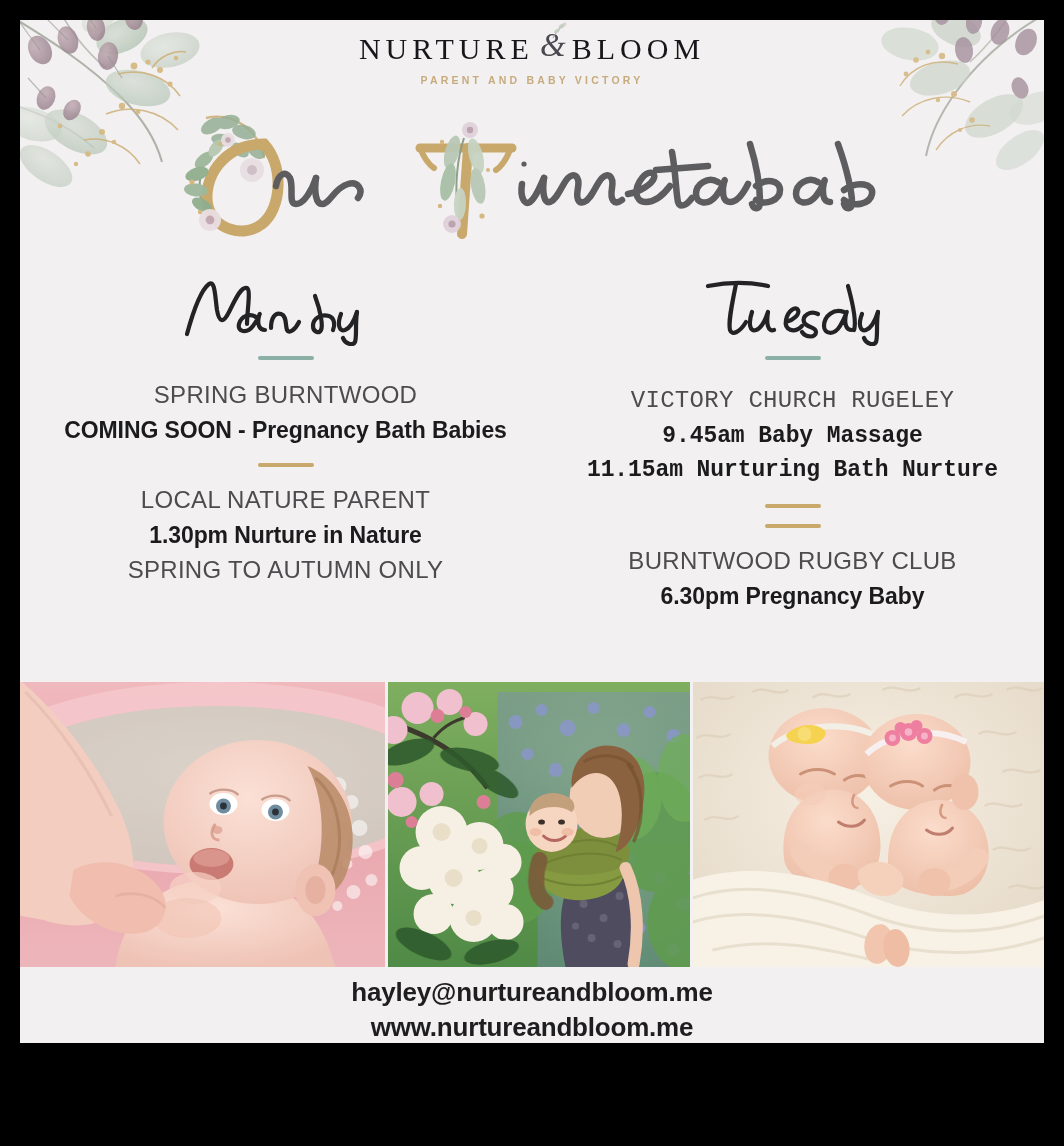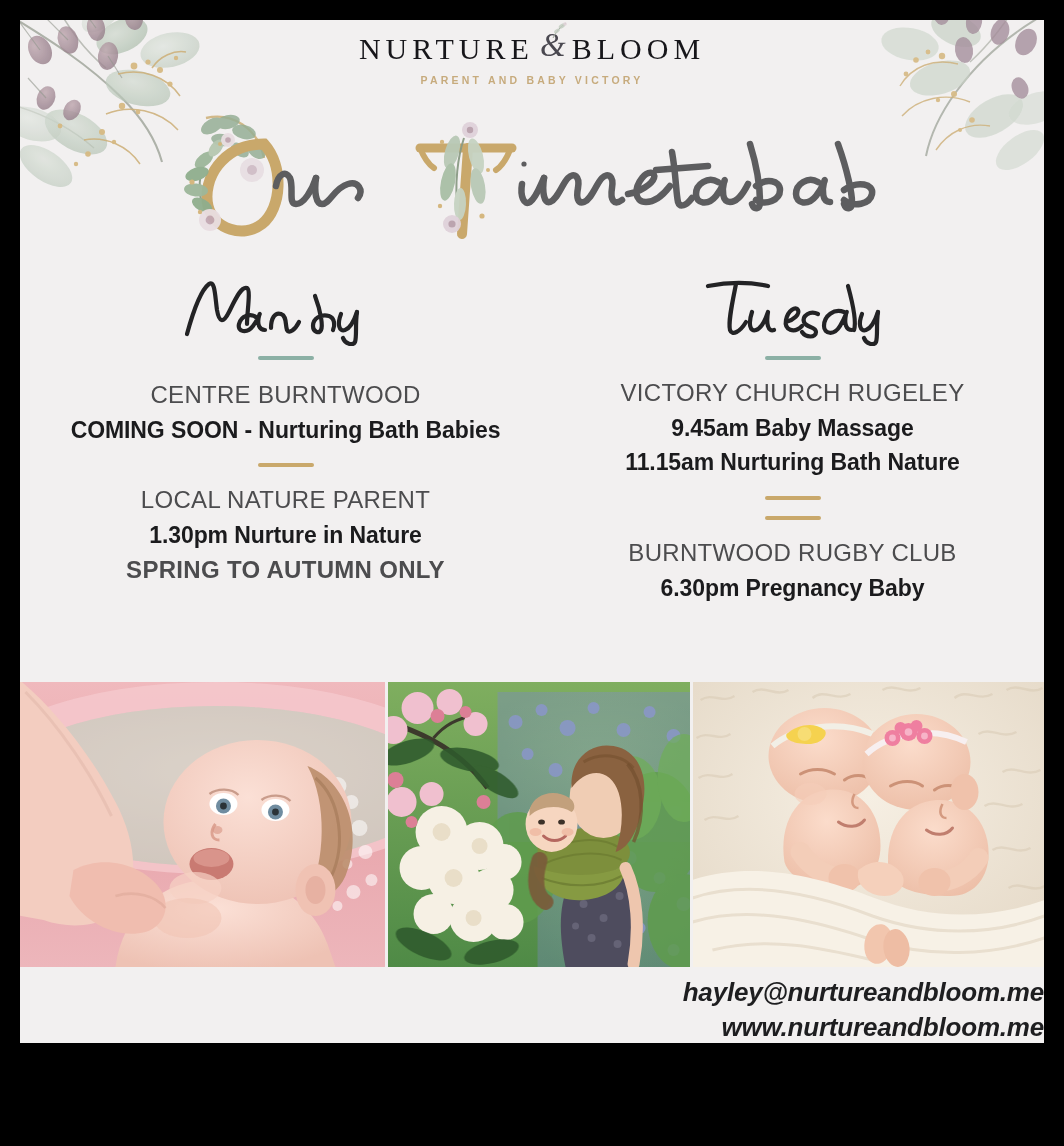--- a/index.html
+++ b/index.html
@@ -59,37 +59,37 @@
 
   .venue{
     font-size:24px;color:#4c4c4e;font-weight:400;letter-spacing:.3px;
     line-height:1.45;margin:0;
   }
   .session{
     font-size:23px;color:#1b1b1d;font-weight:700;letter-spacing:-.1px;
     line-height:1.5;margin:0;
   }
   .note{
-    font-size:24px;color:#4c4c4e;font-weight:700;letter-spacing:.3px;
+    font-size:24px;color:#4c4c4e;font-weight:400;letter-spacing:.3px;
     line-height:1.45;margin:0;
   }
   .block{margin:0;}
 
-  .tue-head{margin-top:2px;}
+  .tue-head{margin-top:10px;font-family:Liberation Mono, monospace;}
 
   
   .photos{position:absolute;left:0;top:662px;width:1024px;height:285px;display:flex;gap:3px;}
   .photo{position:relative;overflow:hidden;background:#ded9d6;}
   .photo.p1{width:366px;}
   .photo.p2{width:303px;}
   .photo.p3{flex:1 1 auto;}
   .photo svg{display:block;width:100%;height:100%;}
 
   
-  .footer{position:absolute;left:0;right:0;top:955px;text-align:right;font-style:italic;}
+  .footer{position:absolute;left:0;right:0;top:955px;text-align:center;}
   .footer div{
     font-size:26px;font-weight:700;color:#1e1e20;line-height:1.36;letter-spacing:-.2px;
   }
 </style>
 </head>
 <body>
 
 <div class="stage">
   <div class="card">
 
@@ -310,22 +310,22 @@
             <path d="M144 24 C 150 40, 152 54, 150 58 C 148 62, 142 60, 142 54 C 142 46, 150 42, 158 44 C 164 46, 164 54, 162 58"></path>
             <path d="M170 42 C 166 52, 168 60, 174 58 C 180 56, 184 46, 186 40"></path>
             <path d="M186 40 C 184 54, 186 64, 184 70 C 182 74, 174 72, 172 66"></path>
           </g>
         </svg>
         <span class="rule teal"></span>
 
         <div style="height:18px"></div>
 
         <div class="block">
-          <p class="venue">CENTRE BURNTWOOD</p>
-          <p class="session">COMING SOON - Nurturing Bath Babies</p>
+          <p class="venue">SPRING BURNTWOOD</p>
+          <p class="session">COMING SOON - Pregnancy Bath Babies</p>
         </div>
 
         <span class="rule gold"></span>
 
         <div class="block">
           <p class="venue">LOCAL NATURE PARENT</p>
           <p class="session">1.30pm Nurture in Nature</p>
           <p class="note">SPRING TO AUTUMN ONLY</p>
         </div>
       </div>
@@ -345,21 +345,21 @@
             <path d="M190 40 C 188 54, 190 64, 188 70 C 186 74, 178 72, 176 66"></path>
           </g>
         </svg>
         <span class="rule teal"></span>
 
         <div style="height:14px"></div>
 
         <div class="block tue-head">
           <p class="venue">VICTORY CHURCH RUGELEY</p>
           <p class="session">9.45am Baby Massage</p>
-          <p class="session">11.15am Nurturing Bath Nature</p>
+          <p class="session">11.15am Nurturing Bath Nurture</p>
         </div>
 
         <span class="rule gold"></span>
 
 
         <span class="rule gold"></span>
 
         <div class="block">
           <p class="venue">BURNTWOOD RUGBY CLUB</p>
           <p class="session">6.30pm Pregnancy Baby</p>

